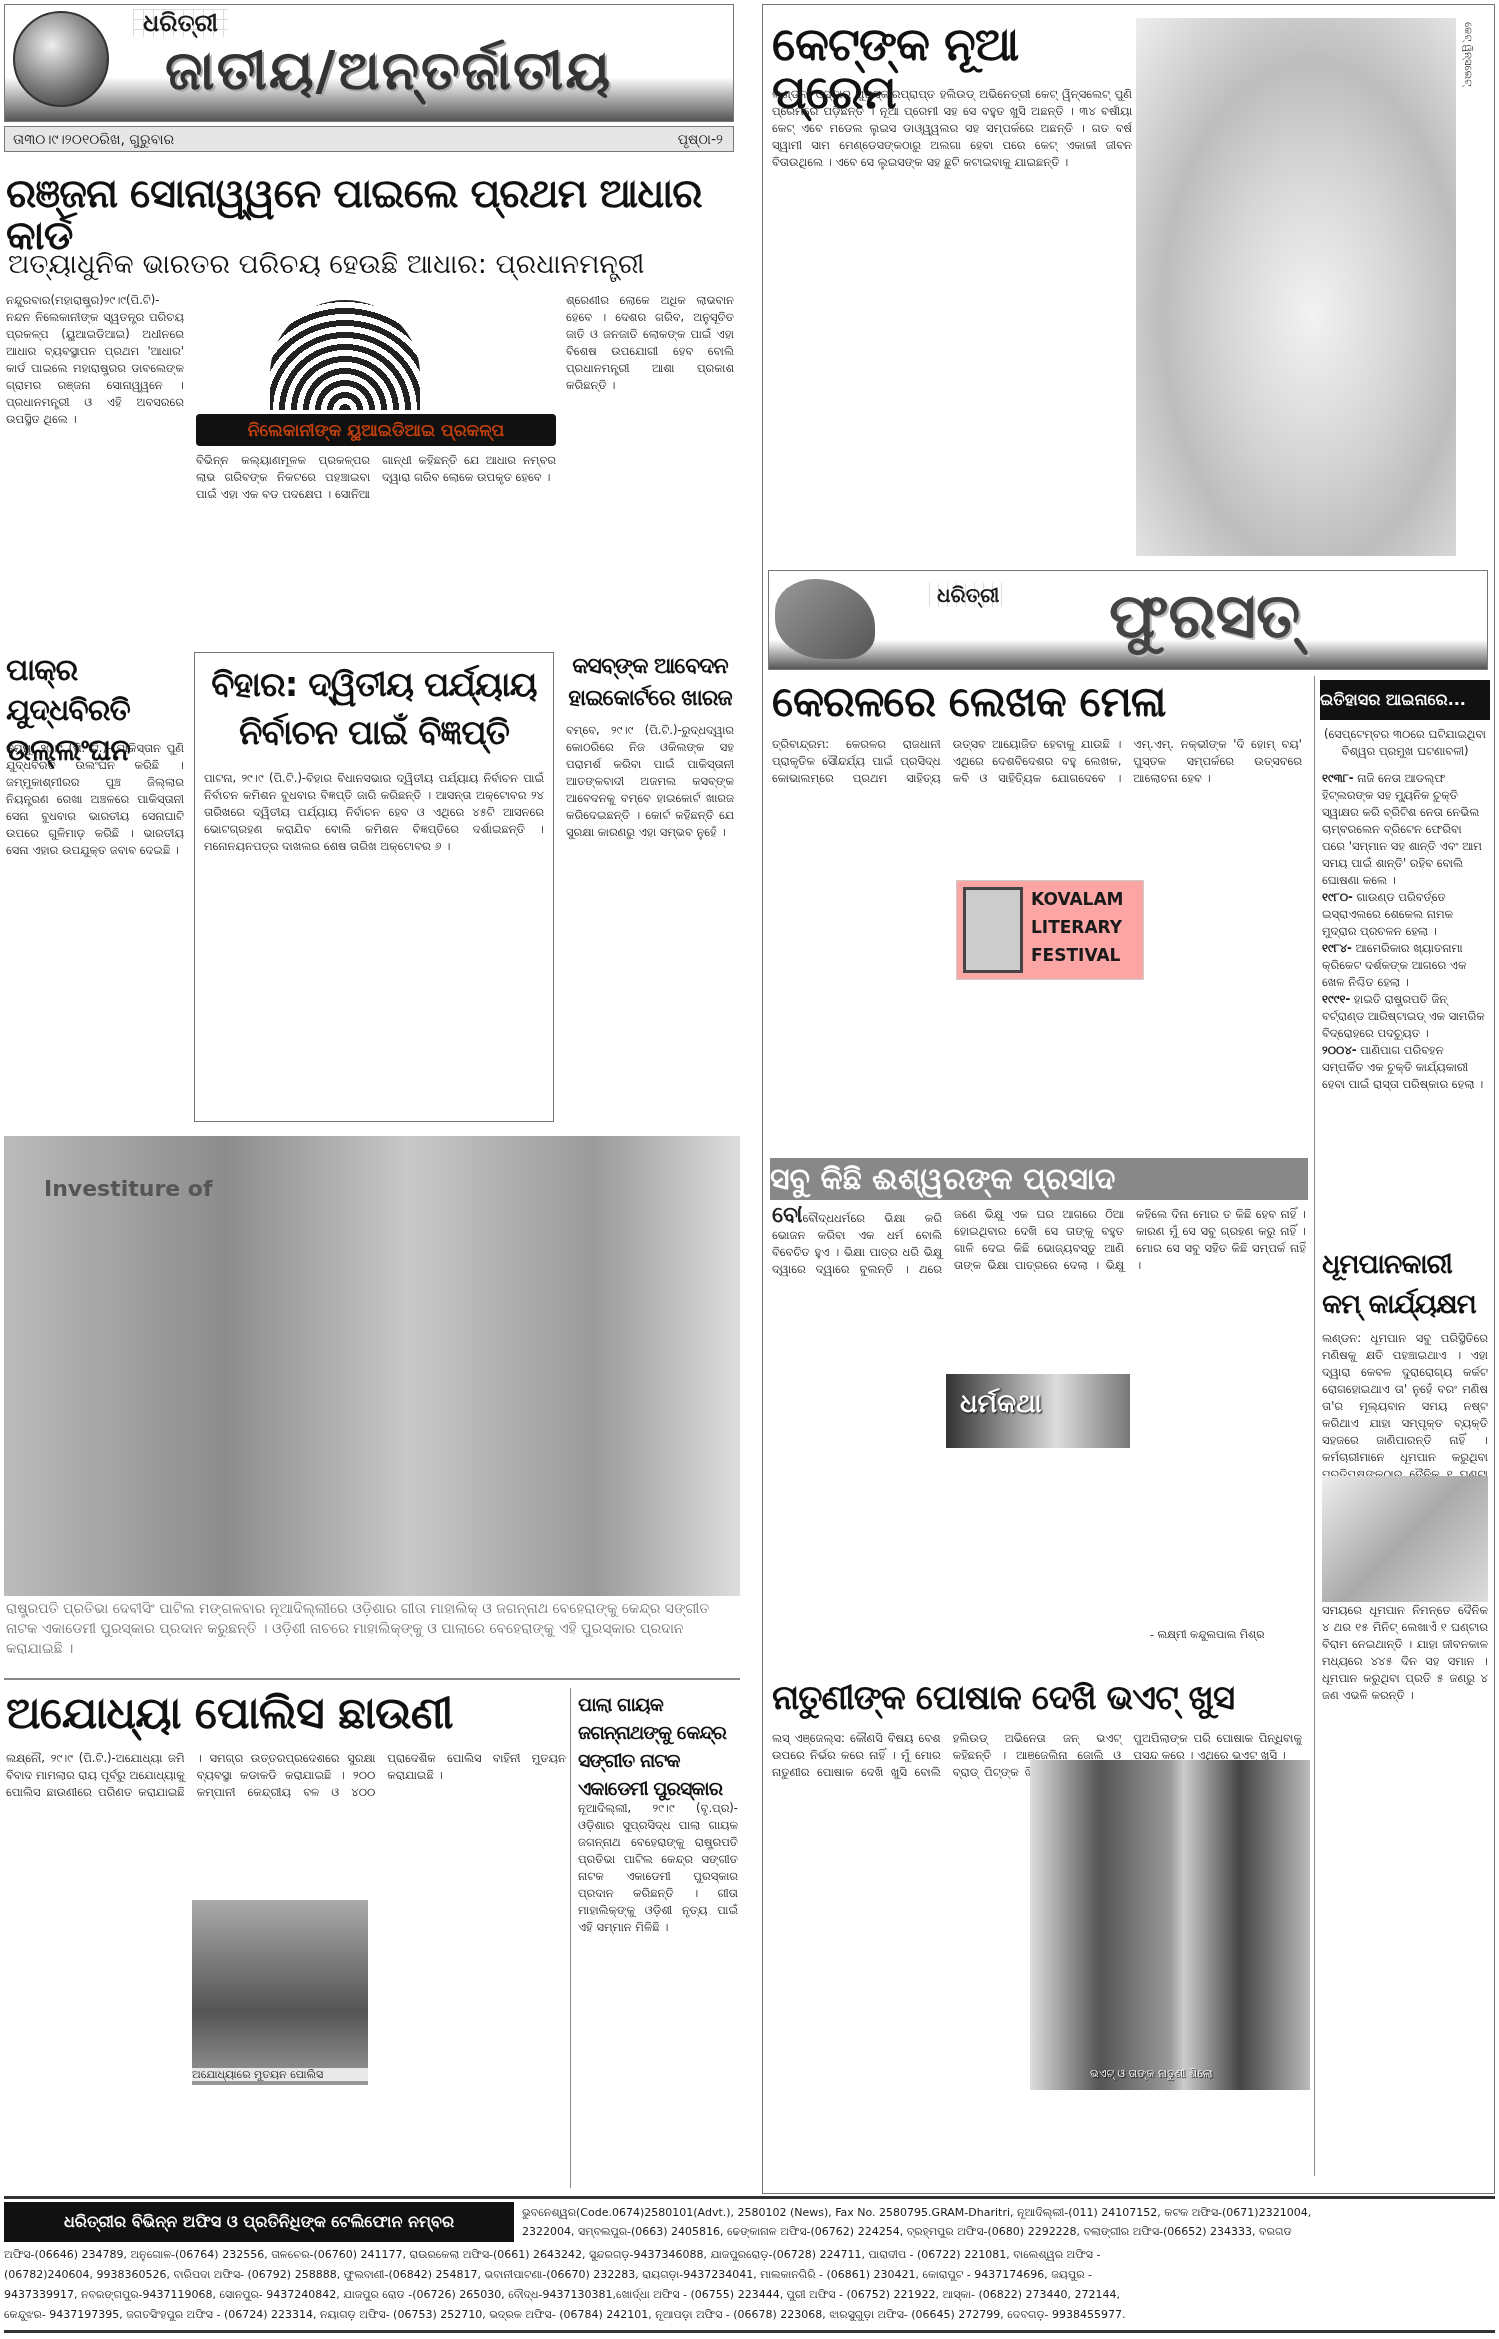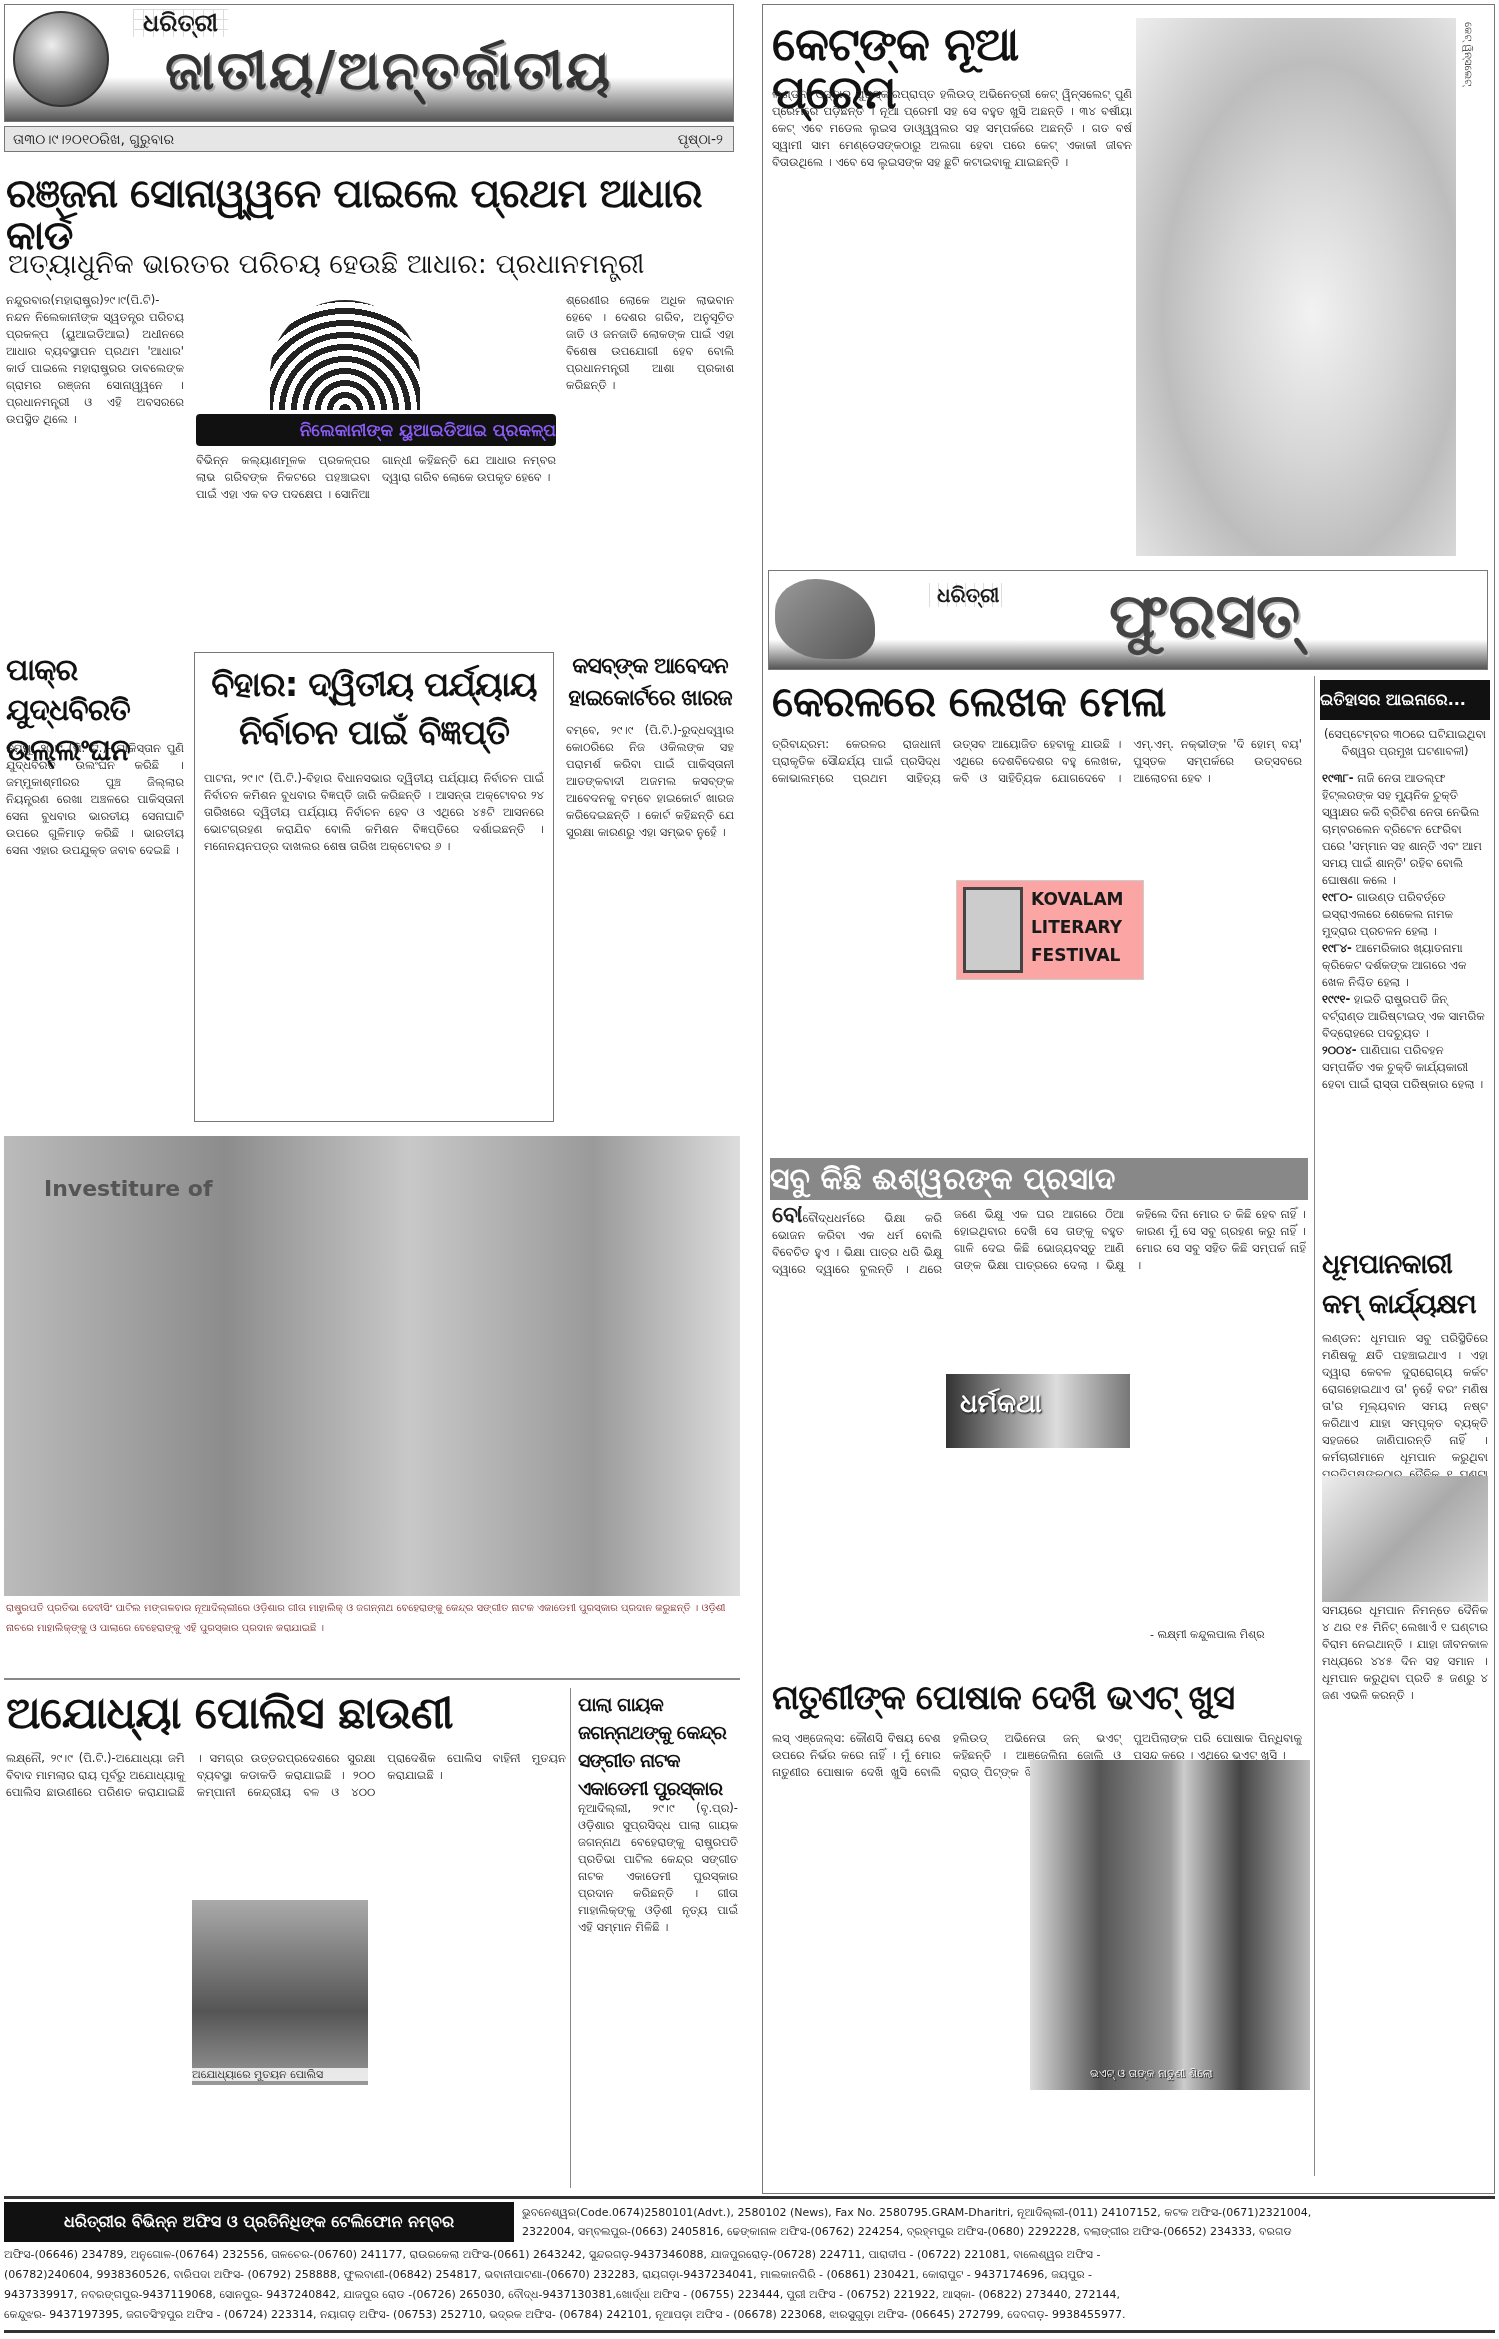--- a/index.html
+++ b/index.html
@@ -2,42 +2,42 @@
 <html><head>
 <meta charset="utf-8">
 <style>
 *{box-sizing:border-box;margin:0;padding:0}
 body{width:1499px;height:2339px;background:#fff;font-family:"DejaVu Sans",sans-serif;color:#1a1a1a;position:relative;overflow:hidden}
 .abs{position:absolute}
 .frame{position:absolute;border:1px solid #777}
 .h-big{font-family:"DejaVu Sans",sans-serif;font-weight:bold;color:#111;line-height:1.05;letter-spacing:-1px}
 .body-txt{font-size:11.5px;line-height:17px;color:#222;text-align:justify;overflow:hidden}
 .photo{background:linear-gradient(135deg,#cfcfcf,#8a8a8a 45%,#e6e6e6);position:absolute;overflow:hidden}
-.caption{font-size:10px;line-height:20px;color:#7f1d1d}
+.caption{font-size:14px;line-height:20px;color:#737373}
 .rule{position:absolute;height:2px;background:#888}
 .vrule{position:absolute;width:1px;background:#888}
 </style>
 </head>
 <body>
 
 <div class="frame" style="left:4px;top:4px;width:730px;height:118px;background:linear-gradient(#fff 0,#fff 62%,#555 100%)">
   <div style="position:absolute;left:8px;top:6px;width:96px;height:96px;border-radius:50%;background:radial-gradient(circle at 40% 35%,#eee,#777 55%,#222);border:2px solid #333"></div>
   <div style="position:absolute;left:128px;top:4px;font-size:24px;font-weight:bold;padding:0 10px;background:repeating-linear-gradient(90deg,#ddd 0 1px,transparent 1px 10px),repeating-linear-gradient(#ddd 0 1px,transparent 1px 10px)">ଧରିତ୍ରୀ</div>
   <div style="position:absolute;left:160px;top:34px;font-size:54px;font-weight:bold;color:#333;letter-spacing:2px;text-shadow:2px 2px 0 #aaa">ଜାତୀୟ/ଅନ୍ତର୍ଜାତୀୟ</div>
 </div>
 <div class="frame" style="left:4px;top:126px;width:730px;height:26px;background:#e6e6e6">
   <span style="position:absolute;left:8px;top:4px;font-size:14px">ତା୩୦।୯।୨୦୧୦ରିଖ, ଗୁରୁବାର</span>
   <span style="position:absolute;right:10px;top:4px;font-size:14px">ପୃଷ୍ଠା-୨</span>
 </div>
 
 <div class="abs h-big" style="left:6px;top:172px;width:740px;font-size:40px">ରଞ୍ଜନା ସୋନାୱ୍ୱନେ ପାଇଲେ ପ୍ରଥମ ଆଧାର କାର୍ଡ</div>
 <div class="abs" style="left:8px;top:248px;width:740px;font-size:27px;color:#111">ଅତ୍ୟାଧୁନିକ ଭାରତର ପରିଚୟ ହେଉଛି ଆଧାର: ପ୍ରଧାନମନ୍ତ୍ରୀ</div>
 <div class="abs body-txt" style="left:6px;top:292px;width:178px;height:240px">ନନ୍ଦୁରବାର(ମହାରାଷ୍ଟ୍ର)୨୯।୯(ପି.ଟି)- ନନ୍ଦନ ନିଲେକାନୀଙ୍କ ସ୍ୱତନ୍ତ୍ର ପରିଚୟ ପ୍ରକଳ୍ପ (ୟୁଆଇଡିଆଇ) ଅଧୀନରେ ଆଧାର ବ୍ୟବସ୍ଥାପନ ପ୍ରଥମ 'ଆଧାର' କାର୍ଡ ପାଇଲେ ମହାରାଷ୍ଟ୍ରର ଡାବଲେଙ୍କ ଗ୍ରାମର ରଞ୍ଜନା ସୋନାୱ୍ୱନେ । ପ୍ରଧାନମନ୍ତ୍ରୀ ଓ ଏହି ଅବସରରେ ଉପସ୍ଥିତ ଥିଲେ ।</div>
 <div class="abs" style="left:270px;top:300px;width:150px;height:110px;border-radius:75px 75px 0 0;background:repeating-radial-gradient(circle at 50% 100%,#222 0 6px,#fff 6px 12px)"></div>
-<div class="abs" style="left:196px;top:414px;width:360px;height:32px;background:#111;color:#8b5cf6;font-size:17px;font-weight:bold;text-align:right;line-height:32px;border-radius:4px">ନିଲେକାନୀଙ୍କ ୟୁଆଇଡିଆଇ ପ୍ରକଳ୍ପ</div>
+<div class="abs" style="left:196px;top:414px;width:360px;height:32px;background:#111;color:#c2410c;font-size:17px;font-weight:bold;text-align:center;line-height:32px;border-radius:4px">ନିଲେକାନୀଙ୍କ ୟୁଆଇଡିଆଇ ପ୍ରକଳ୍ପ</div>
 <div class="abs body-txt" style="left:196px;top:452px;width:360px;height:165px;column-count:2;column-gap:12px">ବିଭିନ୍ନ କଲ୍ୟାଣମୂଳକ ପ୍ରକଳ୍ପର ଲାଭ ଗରିବଙ୍କ ନିକଟରେ ପହଞ୍ଚାଇବା ପାଇଁ ଏହା ଏକ ବଡ ପଦକ୍ଷେପ । ସୋନିଆ ଗାନ୍ଧୀ କହିଛନ୍ତି ଯେ ଆଧାର ନମ୍ବର ଦ୍ୱାରା ଗରିବ ଲୋକେ ଉପକୃତ ହେବେ ।</div>
 <div class="abs body-txt" style="left:566px;top:292px;width:168px;height:325px">ଶ୍ରେଣୀର ଲୋକେ ଅଧିକ ଲାଭବାନ ହେବେ । ଦେଶର ଗରିବ, ଅନୁସୂଚିତ ଜାତି ଓ ଜନଜାତି ଲୋକଙ୍କ ପାଇଁ ଏହା ବିଶେଷ ଉପଯୋଗୀ ହେବ ବୋଲି ପ୍ରଧାନମନ୍ତ୍ରୀ ଆଶା ପ୍ରକାଶ କରିଛନ୍ତି ।</div>
 
 <div class="abs h-big" style="left:6px;top:650px;width:178px;font-size:30px;line-height:40px">ପାକ୍‌ର ଯୁଦ୍ଧବିରତି ଉଲ୍ଲଂଘନ</div>
 <div class="abs body-txt" style="left:6px;top:740px;width:178px;height:380px">ଜମ୍ମୁ, ୨୯।୯ (ପି. ଟି.)- ପାକିସ୍ତାନ ପୁଣି ଯୁଦ୍ଧବିରତି ଉଲଂଘନ କରିଛି । ଜମ୍ମୁକାଶ୍ମୀରର ପୁଞ୍ଚ ଜିଲ୍ଲାର ନିୟନ୍ତ୍ରଣ ରେଖା ଅଞ୍ଚଳରେ ପାକିସ୍ତାନୀ ସେନା ବୁଧବାର ଭାରତୀୟ ସେନାଘାଟି ଉପରେ ଗୁଳିମାଡ଼ କରିଛି । ଭାରତୀୟ ସେନା ଏହାର ଉପଯୁକ୍ତ ଜବାବ ଦେଇଛି ।</div>
 
 <div class="frame" style="left:194px;top:652px;width:360px;height:470px"></div>
 <div class="abs h-big" style="left:204px;top:660px;width:340px;font-size:34px;line-height:48px;text-align:center">ବିହାର: ଦ୍ୱିତୀୟ ପର୍ଯ୍ୟାୟ ନିର୍ବାଚନ ପାଇଁ ବିଜ୍ଞପ୍ତି</div>
 <div class="abs body-txt" style="left:204px;top:770px;width:340px;height:345px">ପାଟନା, ୨୯।୯ (ପି.ଟି.)-ବିହାର ବିଧାନସଭାର ଦ୍ୱିତୀୟ ପର୍ଯ୍ୟାୟ ନିର୍ବାଚନ ପାଇଁ ନିର୍ବାଚନ କମିଶନ ବୁଧବାର ବିଜ୍ଞପ୍ତି ଜାରି କରିଛନ୍ତି । ଆସନ୍ତା ଅକ୍ଟୋବର ୨୪ ତାରିଖରେ ଦ୍ୱିତୀୟ ପର୍ଯ୍ୟାୟ ନିର୍ବାଚନ ହେବ ଓ ଏଥିରେ ୪୫ଟି ଆସନରେ ଭୋଟଗ୍ରହଣ କରାଯିବ ବୋଲି କମିଶନ ବିଜ୍ଞପ୍ତିରେ ଦର୍ଶାଇଛନ୍ତି । ମନୋନୟନପତ୍ର ଦାଖଲର ଶେଷ ତାରିଖ ଅକ୍ଟୋବର ୬ ।</div>
 

